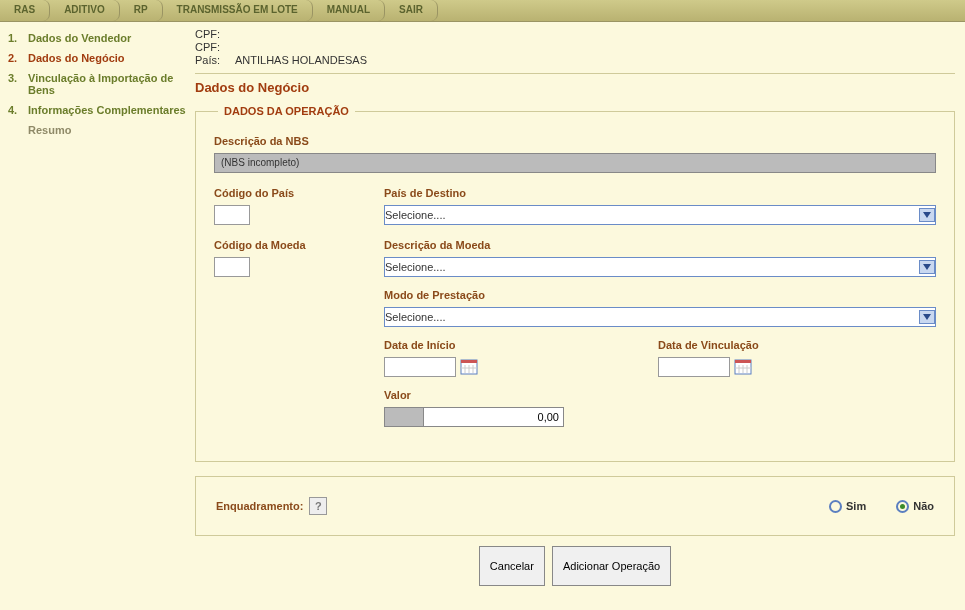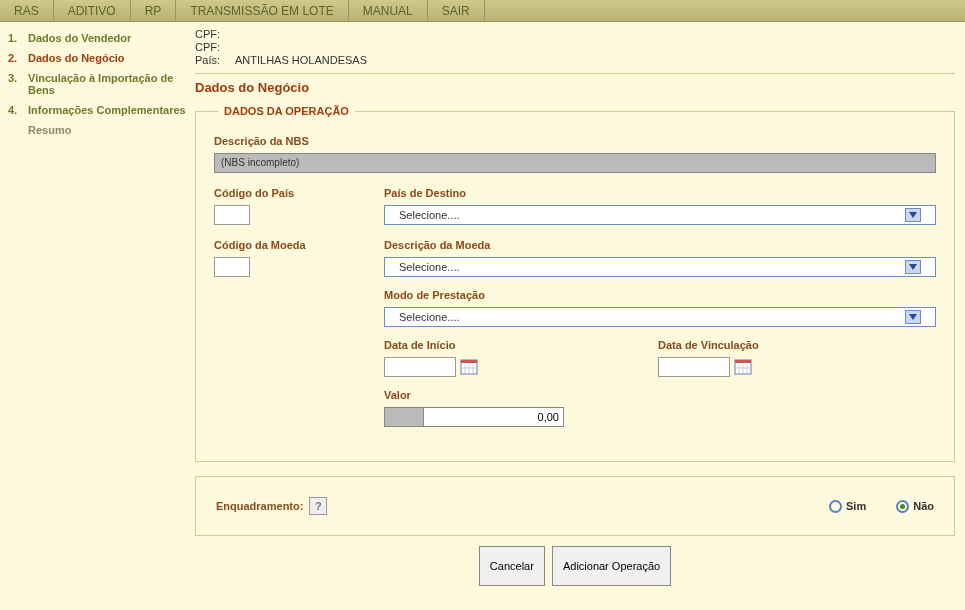--- a/index.html
+++ b/index.html
@@ -13,23 +13,24 @@
 .topbar {
   background: linear-gradient(#cfca8a, #b9b271);
   border-bottom: 1px solid #9a9463;
   display: flex;
   height: 22px;
 }
 .topbar .menu-item {
   padding: 4px 14px;
   border-right: 1px solid #9a9463;
   color: #5b632e;
-  font-weight: normal;
-  font-size: 12px;
-  cursor: pointer;
+  font-weight: bold;
+  font-size: 10px;
+  cursor: pointer;
+  border-radius: 7px;
 }
 .container {
   display: flex;
 }
 .sidebar {
   width: 195px;
   padding: 10px 8px;
 }
 .sidebar .step {
   display: flex;
@@ -114,21 +115,21 @@
   background: #bbb;
   border: 1px solid #888;
   padding: 3px 6px;
   font-size: 10px;
   color: #333;
   height: 20px;
 }
 .select {
   border: 1px solid #6a8cc7;
   background: #fff;
-  padding: 3px 14px;
+  padding: 3px 0;
   height: 20px;
   display: flex;
   justify-content: space-between;
   align-items: center;
   cursor: pointer;
 }
 .select .arrow {
   width: 16px; height: 14px;
   background: #c9d8f0;
   border: 1px solid #6a8cc7;

